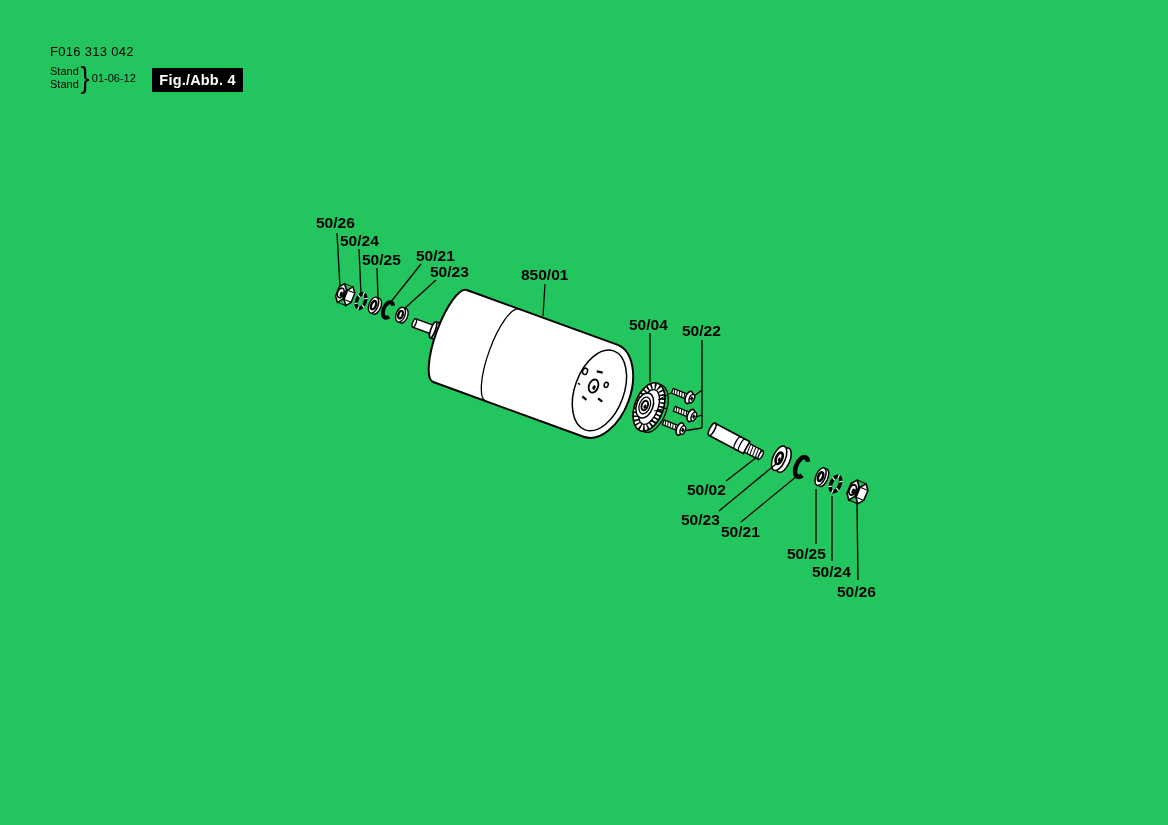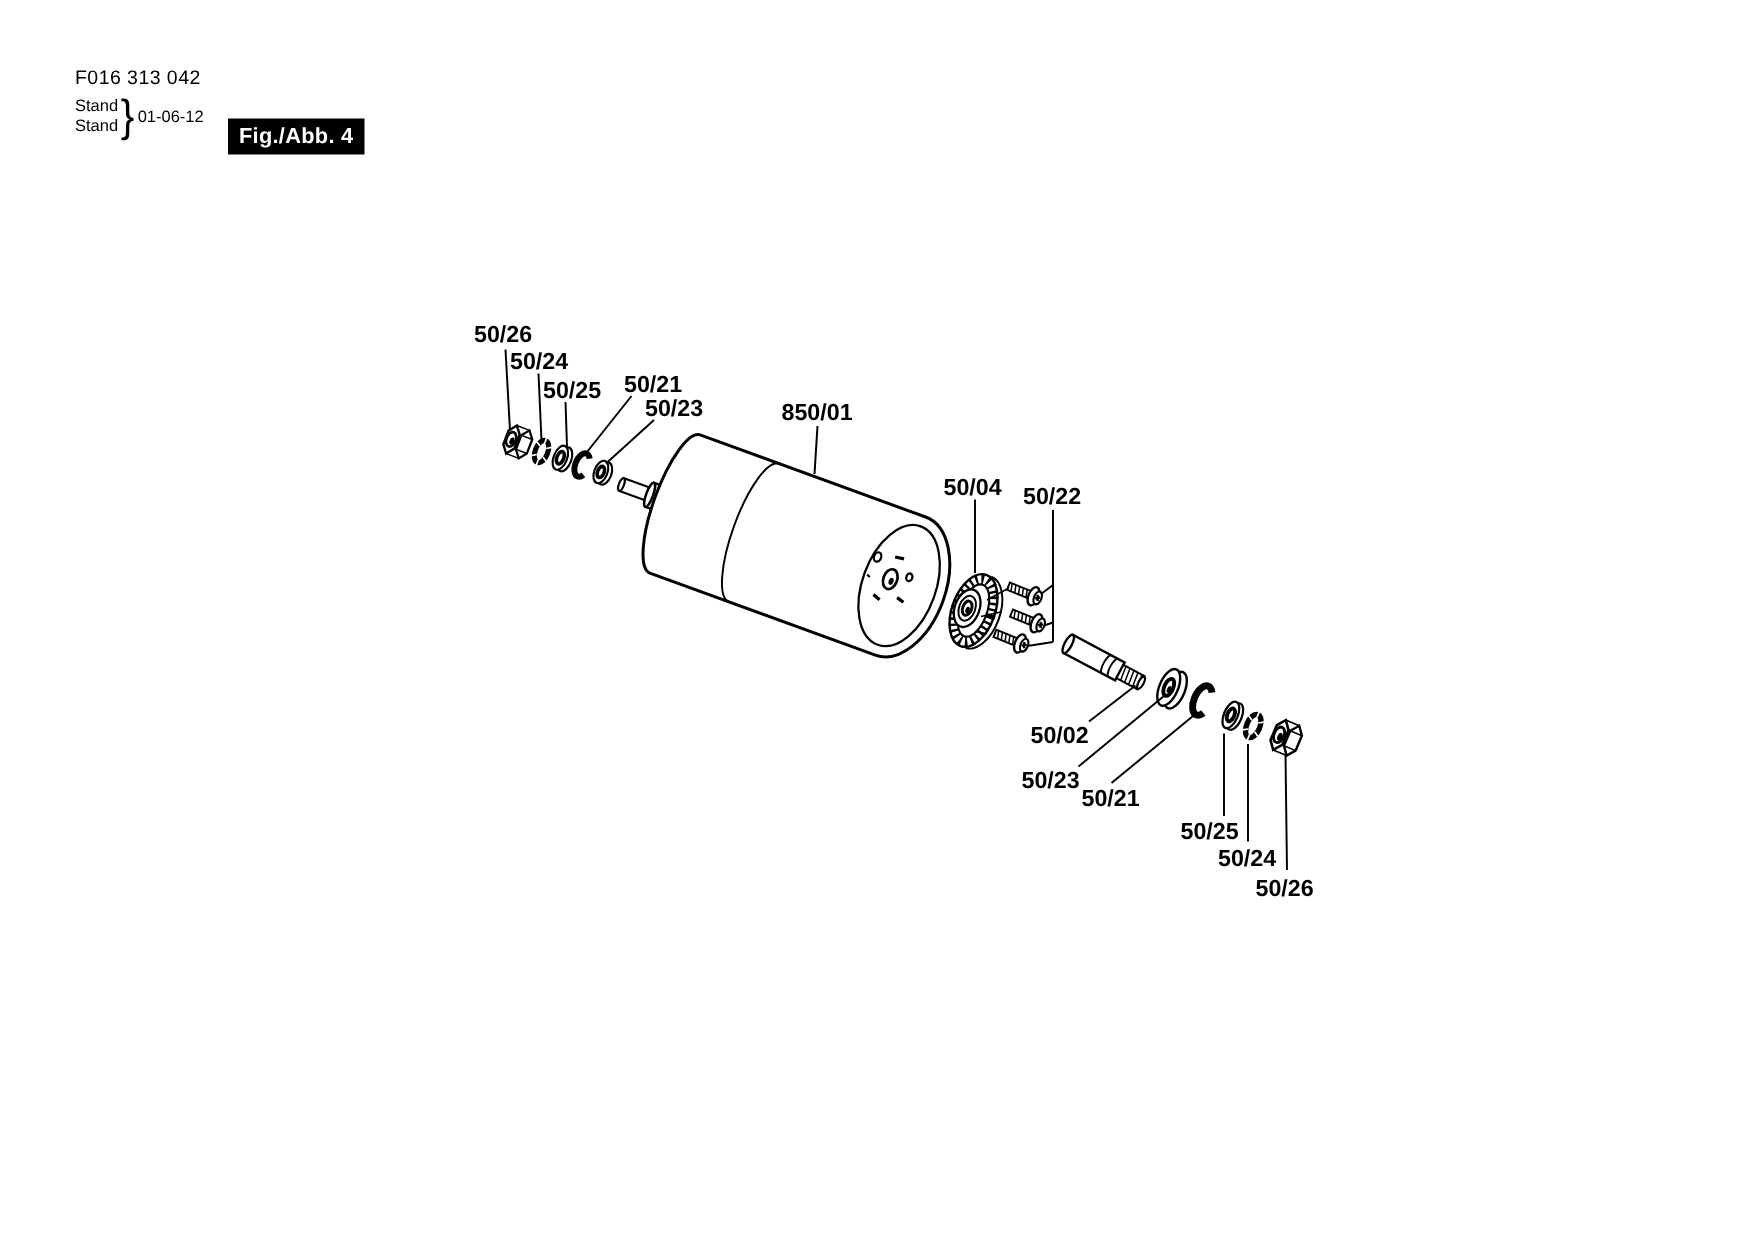--- a/index.html
+++ b/index.html
@@ -1,19 +1,19 @@
 <!DOCTYPE html>
 <html><head>
 <meta charset="utf-8">
 <style>
   html,body{margin:0;padding:0;background:#e8e8e8;}
   .page{
     position:relative;
     width:1168px;height:825px;
-    background:#ffffff;
+    background:#22c55e;
     font-family:"Liberation Sans", sans-serif;
     color:#000;
     overflow:hidden;
     margin:0 auto;
   }
   .doc-number{
     position:absolute;left:50px;top:44px;
     font-size:13px;letter-spacing:.3px;
   }
   .revision{
@@ -23,21 +23,21 @@
   .revision .labels{
     display:flex;flex-direction:column;
     font-size:11px;line-height:13px;
   }
   .revision .brace{
     font-size:30px;font-weight:400;line-height:30px;
     margin:0 2px 0 1px;transform:scaleX(.9);
   }
   .revision .date{font-size:11px;}
   .fig-box{
-    position:absolute;left:152px;top:79px;
+    position:absolute;left:152px;top:68px;
     width:91px;height:24px;
     background:#000;color:#fff;
     font-size:14.5px;font-weight:bold;
     display:flex;align-items:center;justify-content:center;
     letter-spacing:.2px;
   }
   .footer{
     position:absolute;left:50px;top:726px;
     font-size:11.5px;line-height:13px;
   }

